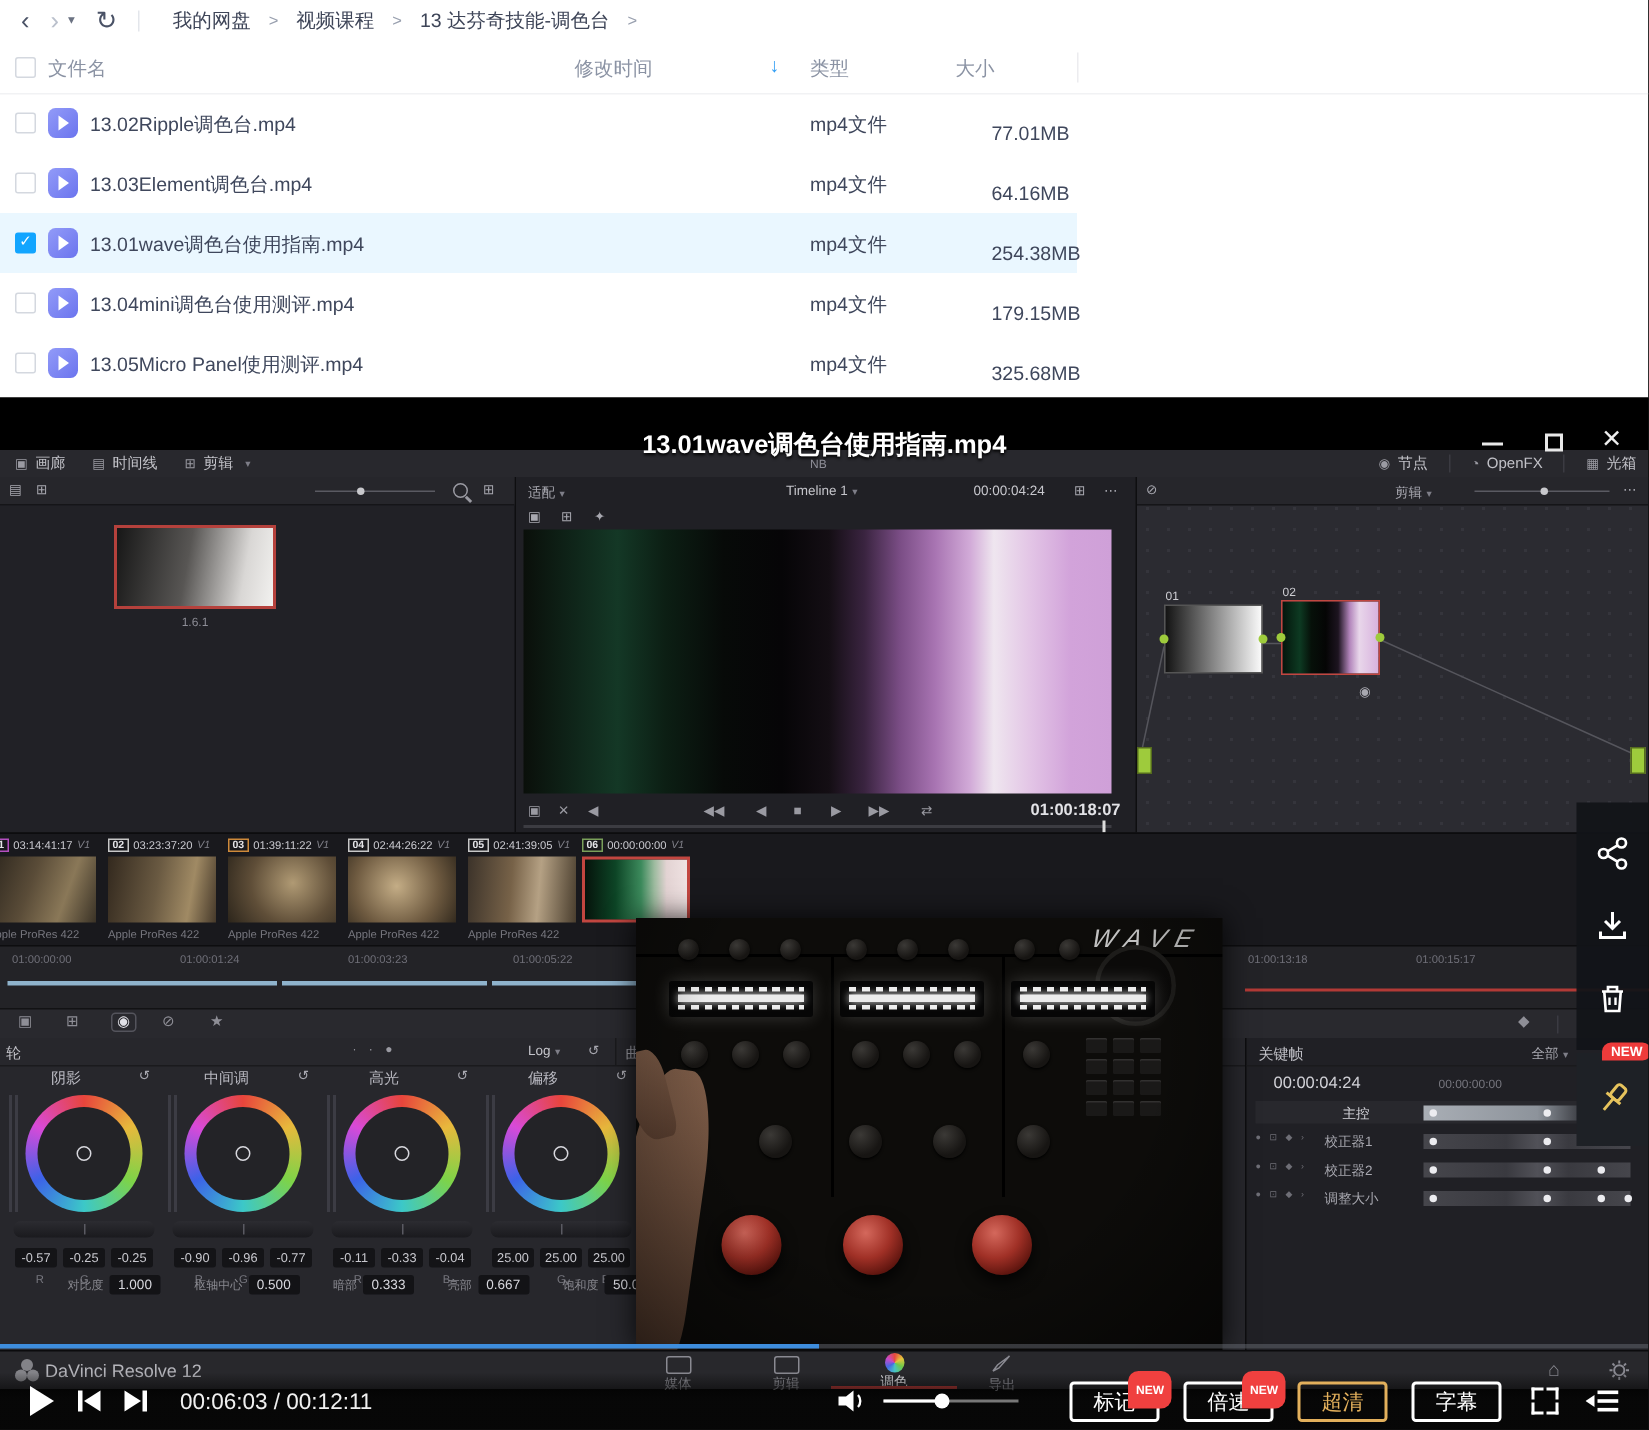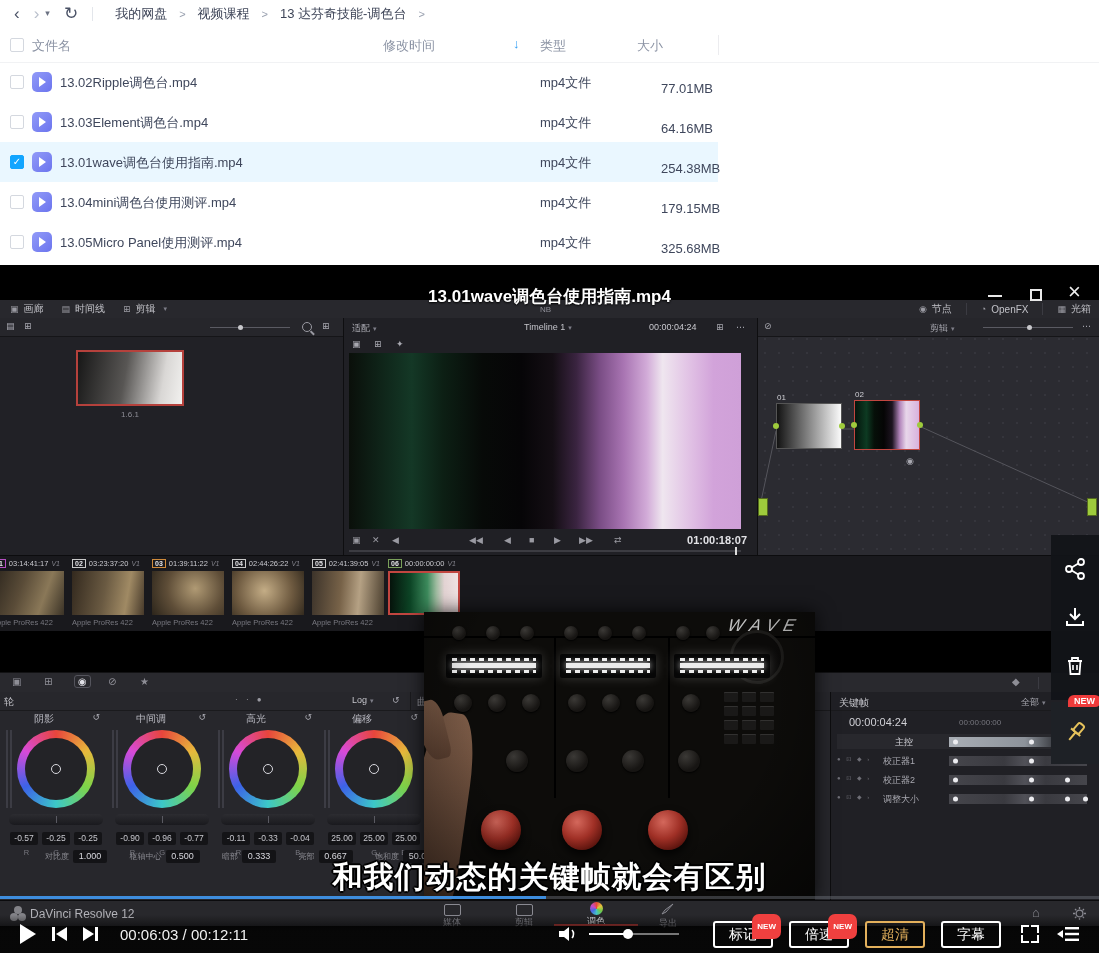--- a/index.html
+++ b/index.html
@@ -473,20 +473,30 @@
         <div class="clabel">
             <b class="cnum" style="border-color:#7aa05a;">06</b>
             <span>00:00:00:00</span>
             <i class="ctrack">V1</i>
           </div>
         <div class="cthumb t6"></div>
           <div class="ccodec"></div>
       </div>
     </div>
 
+    <div class="tband">
+      <span class="tick" style="left:8px;">01:00:00:00</span>
+      <span class="tick" style="left:120px;">01:00:01:24</span>
+      <span class="tick" style="left:232px;">01:00:03:23</span>
+      <span class="tick" style="left:342px;">01:00:05:22</span>
+      <span class="tick" style="left:832px;">01:00:13:18</span>
+      <span class="tick" style="left:944px;">01:00:15:17</span>
+      <div class="bluebar"></div>
+      <div class="redline"></div>
+    </div>
 
     <div class="midbar">
       <span class="mico" style="left:12px;">▣</span>
       <span class="mico" style="left:44px;">⊞</span>
       <span class="mico on" style="left:74px;">◉</span>
       <span class="mico" style="left:108px;">⊘</span>
       <span class="mico" style="left:140px;">★</span>
       <span class="mico" style="left:1012px;">◆</span>
       <span class="ab" style="left:1038px;top:4px;width:1px;height:12px;background:#3b3b42;"></span>
     </div>
@@ -695,21 +705,20 @@
       <span class="knob" style="left:254px;top:138px;width:22px;height:22px;"></span>
 
       <span class="ball" style="left:57px;top:198px;"></span>
       <span class="ball" style="left:138px;top:198px;"></span>
       <span class="ball" style="left:224px;top:198px;"></span>
 
       <span class="hand" style="left:-10px;top:100px;width:52px;height:200px;transform:rotate(8deg);"></span>
       <span class="hand" style="left:-4px;top:88px;width:26px;height:60px;transform:rotate(-14deg);"></span>
     </div>
 
-    <div class="subtitle">和我们动态的关键帧就会有区别</div>
 
     <div class="rbottom">
       <svg class="ab" style="left:8px;top:4px;" width="20" height="17">
         <circle cx="10" cy="5" r="4" fill="#8d8d92" opacity=".9"></circle>
         <circle cx="6" cy="12" r="4" fill="#8d8d92" opacity=".9"></circle>
         <circle cx="14" cy="12" r="4" fill="#8d8d92" opacity=".9"></circle>
       </svg>
       <span class="applab">DaVinci Resolve 12</span>
       <div class="page" style="left:420px;">
           <div class="picon"></div>

